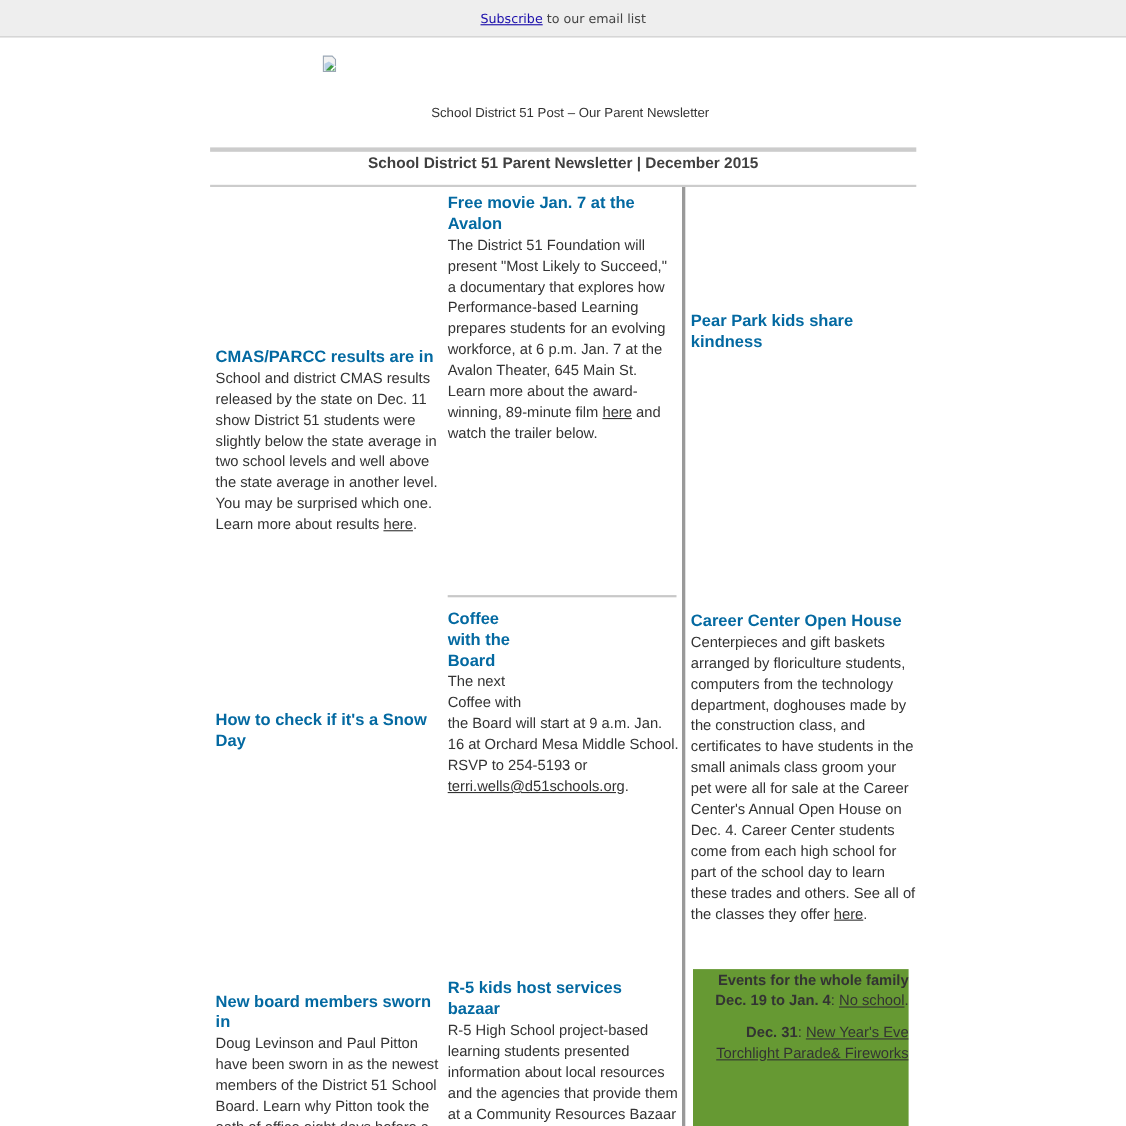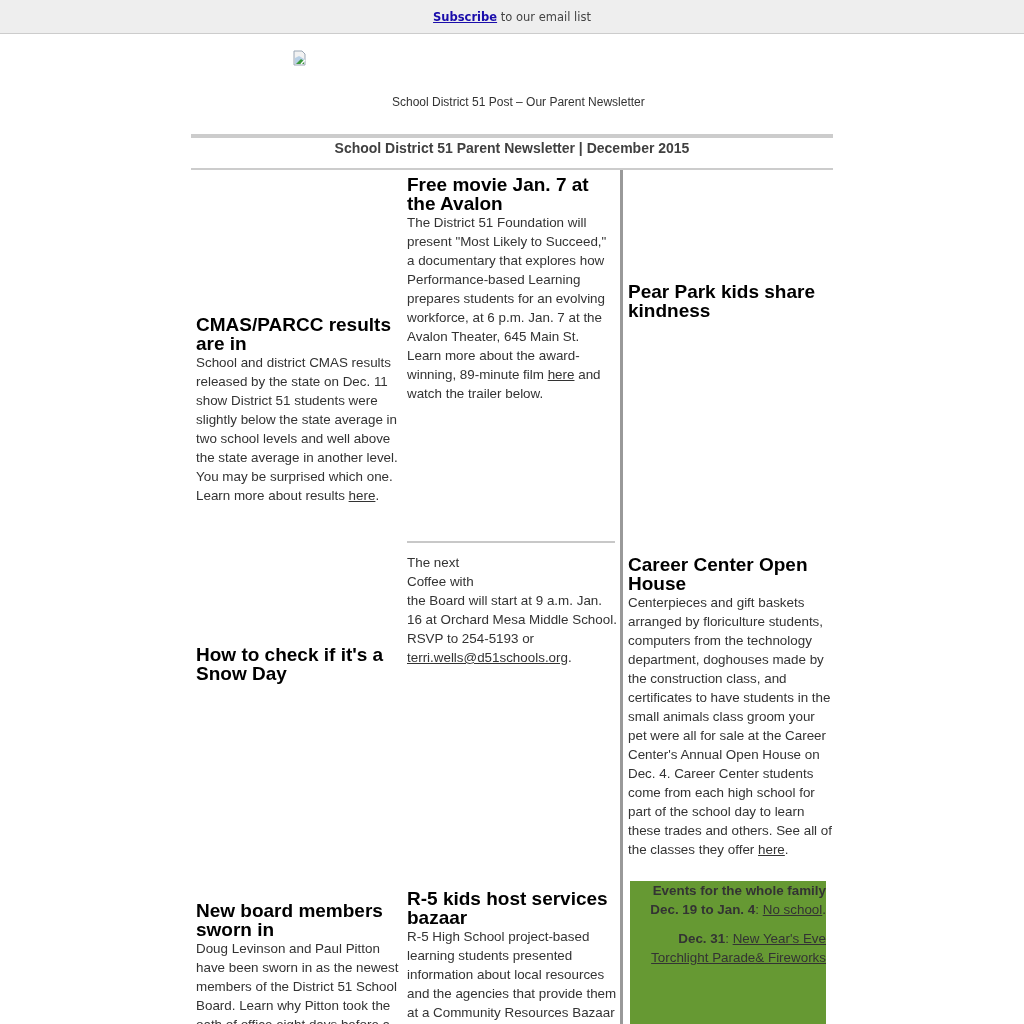--- a/index.html
+++ b/index.html
@@ -5,21 +5,21 @@
     * { box-sizing: border-box; margin: 0; padding: 0; }
     html, body { width: 1024px; height: 1024px; overflow: hidden; background: #ffffff; }
     body { font-family: "Liberation Sans", sans-serif; color: #333333; position: relative; }
 
     .topbar {
       position: absolute; left: 0; top: 0; width: 1024px; height: 34px;
       background: #eeeeee; border-bottom: 1px solid #cccccc;
       font-family: "DejaVu Sans", sans-serif; font-size: 11.5px; color: #444444;
       text-align: center; line-height: 34px;
     }
-    .topbar a { color: #1a0dab; text-decoration: underline; font-weight: bold; }
+    .topbar a { color: #1a0dab; text-decoration: underline; }
 
     .masthead {
       position: absolute; left: 0; top: 46px; width: 1024px; height: 22px;
     }
     .broken-img {
       position: absolute; left: 292px; top: 4px; width: 16px; height: 16px;
     }
     .masthead-alt {
       position: absolute; left: 392px; top: 3px; font-size: 12px; color: #333; margin-top: 46px;
     }
@@ -30,21 +30,21 @@
       font-size: 14px; font-weight: bold; color: #404040; line-height: 18px;
     }
     .rule-bottom { position: absolute; left: 191px; top: 168px; width: 642px; height: 2px; background: #cccccc; }
 
     .vdivider { position: absolute; left: 620px; top: 170px; width: 3px; height: 854px; background: #999999; }
     .hrule-mid { position: absolute; left: 407px; top: 541px; width: 208px; height: 2px; background: #c8c8c8; }
 
     .article {
       position: absolute; font-size: 13.4px; line-height: 19px; color: #333333;
     }
-    .article h3 { font-size: 19px; font-weight: bold; line-height: 19px; color: #000000; }
+    .article h3 { font-size: 15px; font-weight: bold; line-height: 19px; color: #0369a1; }
     .article a { color: #333; text-decoration: underline; }
 
     .col1 { left: 196px; width: 205px; }
     .col2 { left: 407px; width: 210px; }
     .col3 { left: 628px; width: 205px; }
 
     .events {
       position: absolute; left: 630px; top: 881px; width: 196px; height: 143px;
       background: #669933; color: #333; font-size: 13.4px; line-height: 19px;
       padding: 0 0 0 0; overflow: hidden; text-align: right;
@@ -93,20 +93,25 @@
   <h3>New board members sworn in</h3>
   <p>Doug Levinson and Paul Pitton have been sworn in as the newest members of the District 51 School Board. Learn why Pitton took the oath of office eight days before a Supreme Court hearing about his</p>
 </div>
 
 <div class="article col2" style="top:175px;">
   <h3>Free movie Jan. 7 at the Avalon</h3>
   <p><span>The District 51 Foundation will present "Most Likely to Succeed," a documentary that explores how Performance-based Learning prepares students for an evolving workforce, at 6 p.m. Jan. 7 at the Avalon Theater, 645 Main St. Learn more about the award-winning, 89-minute film </span><a href="#">here</a><span> and watch the trailer below.</span></p>
 </div>
 
 <div class="article col2" style="top:553px;">
+  <h3>
+    <span style="display:block">Coffee</span>
+    <span style="display:block">with the</span>
+    <span style="display:block">Board</span>
+  </h3>
   <p>
     <span style="display:block">The next</span>
     <span style="display:block">Coffee with</span>
     <span>the Board will start at 9 a.m. Jan. 16 at Orchard Mesa Middle School. RSVP to 254-5193 or </span><a href="#">terri.wells@d51schools.org</a><span>.</span>
   </p>
 </div>
 
 <div class="article col2" style="top:889px;">
   <h3>R-5 kids host services bazaar</h3>
   <p>R-5 High School project-based learning students presented information about local resources and the agencies that provide them at a Community Resources Bazaar Thursday morning. Project-</p>

